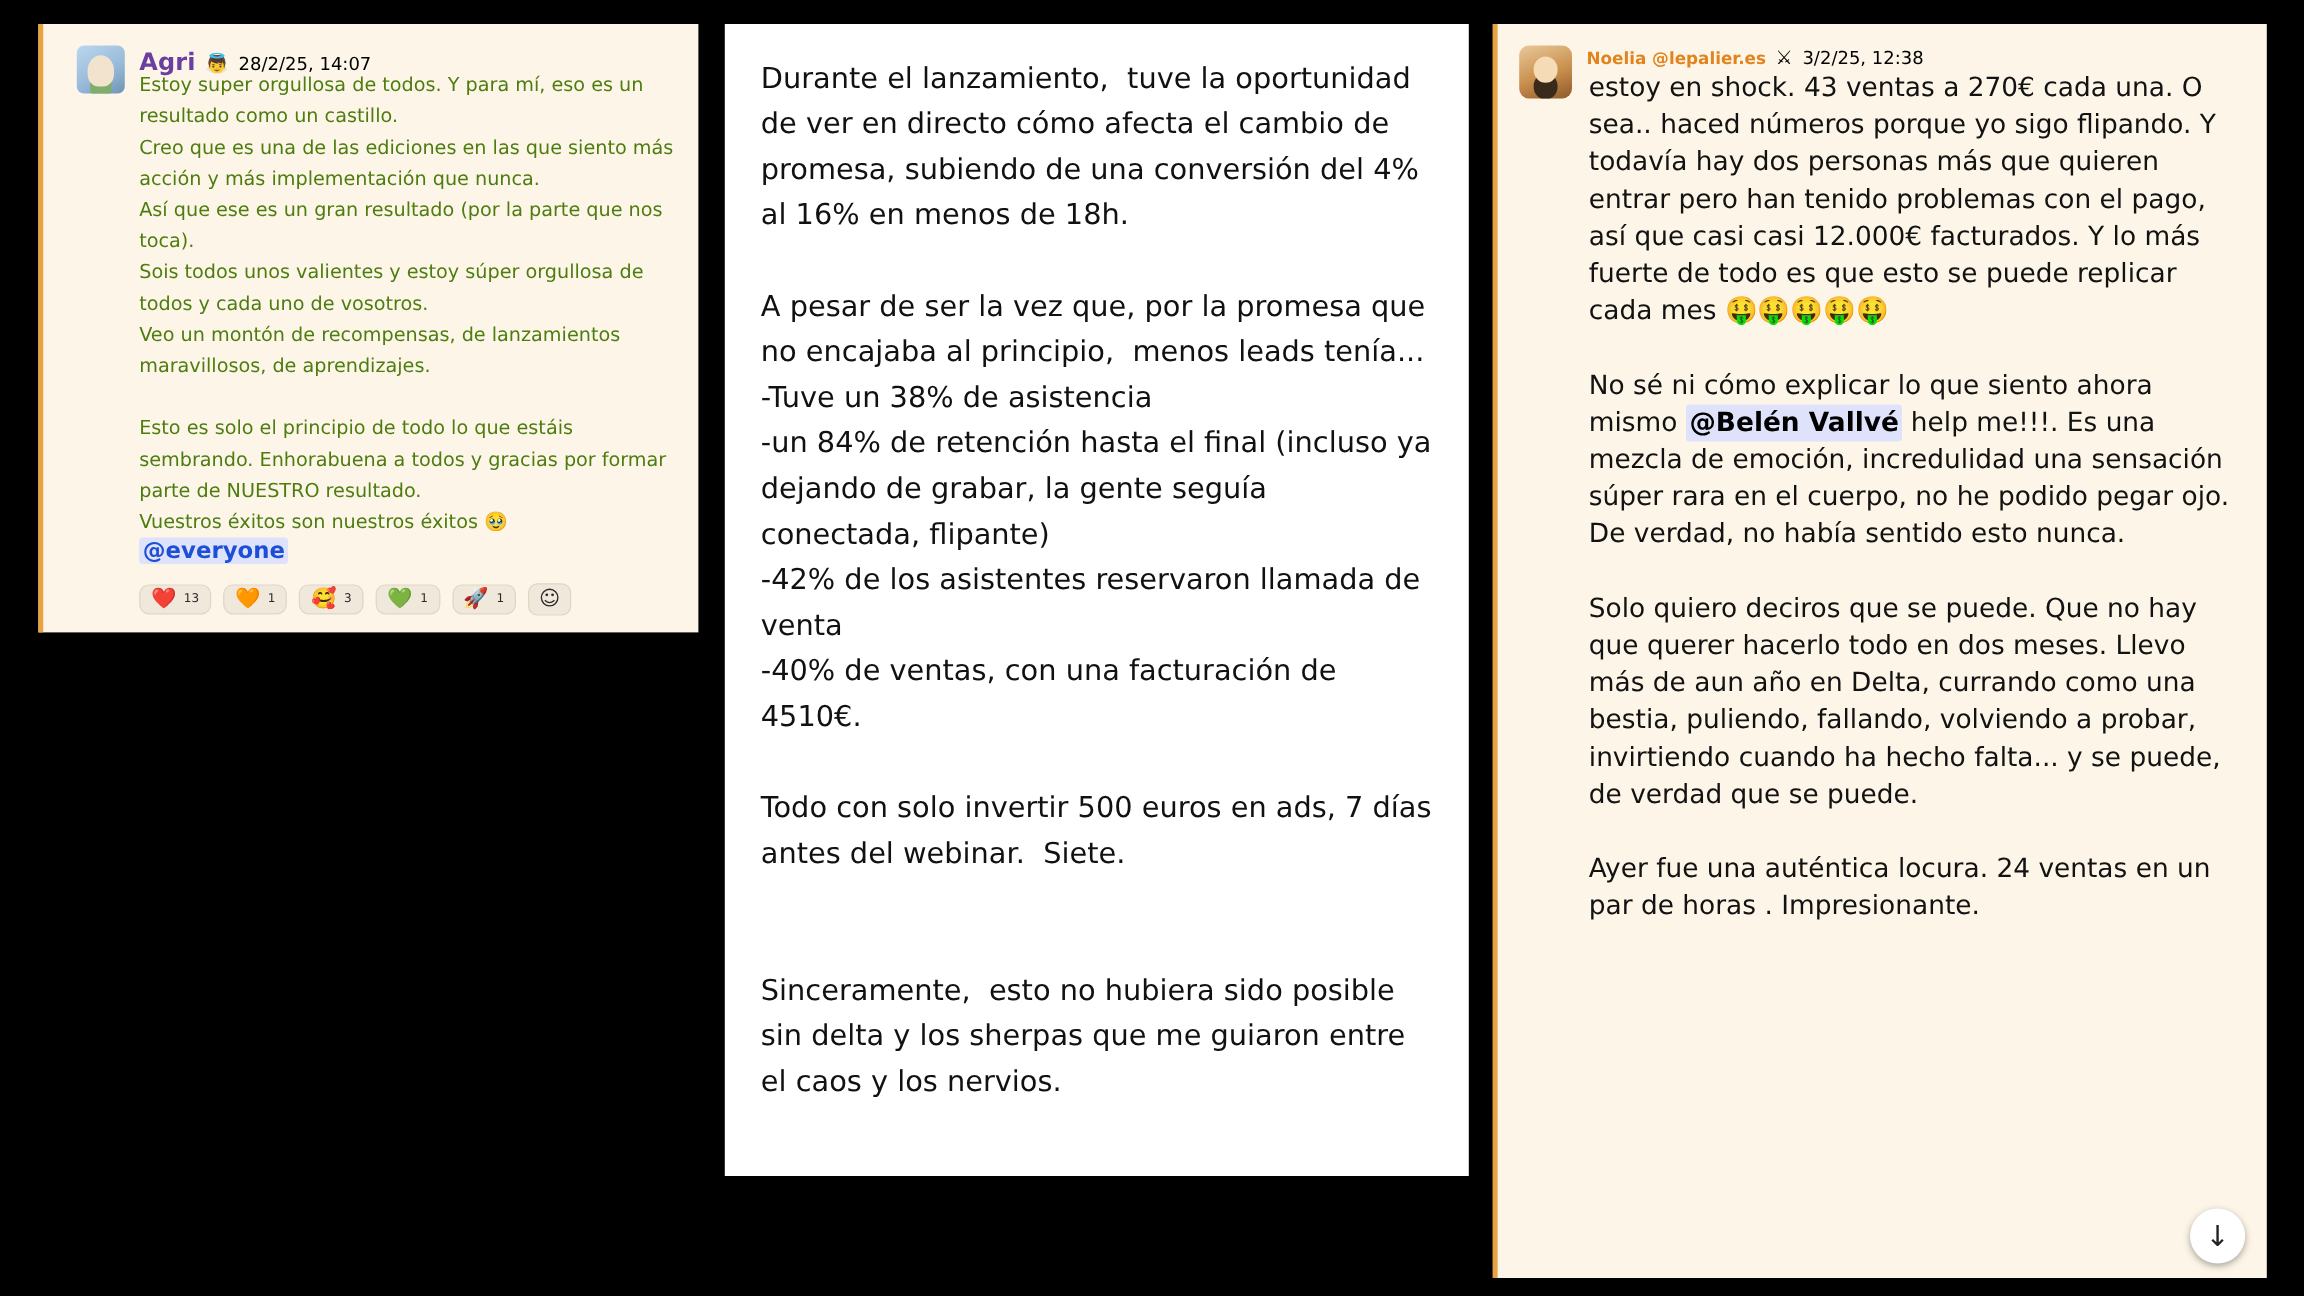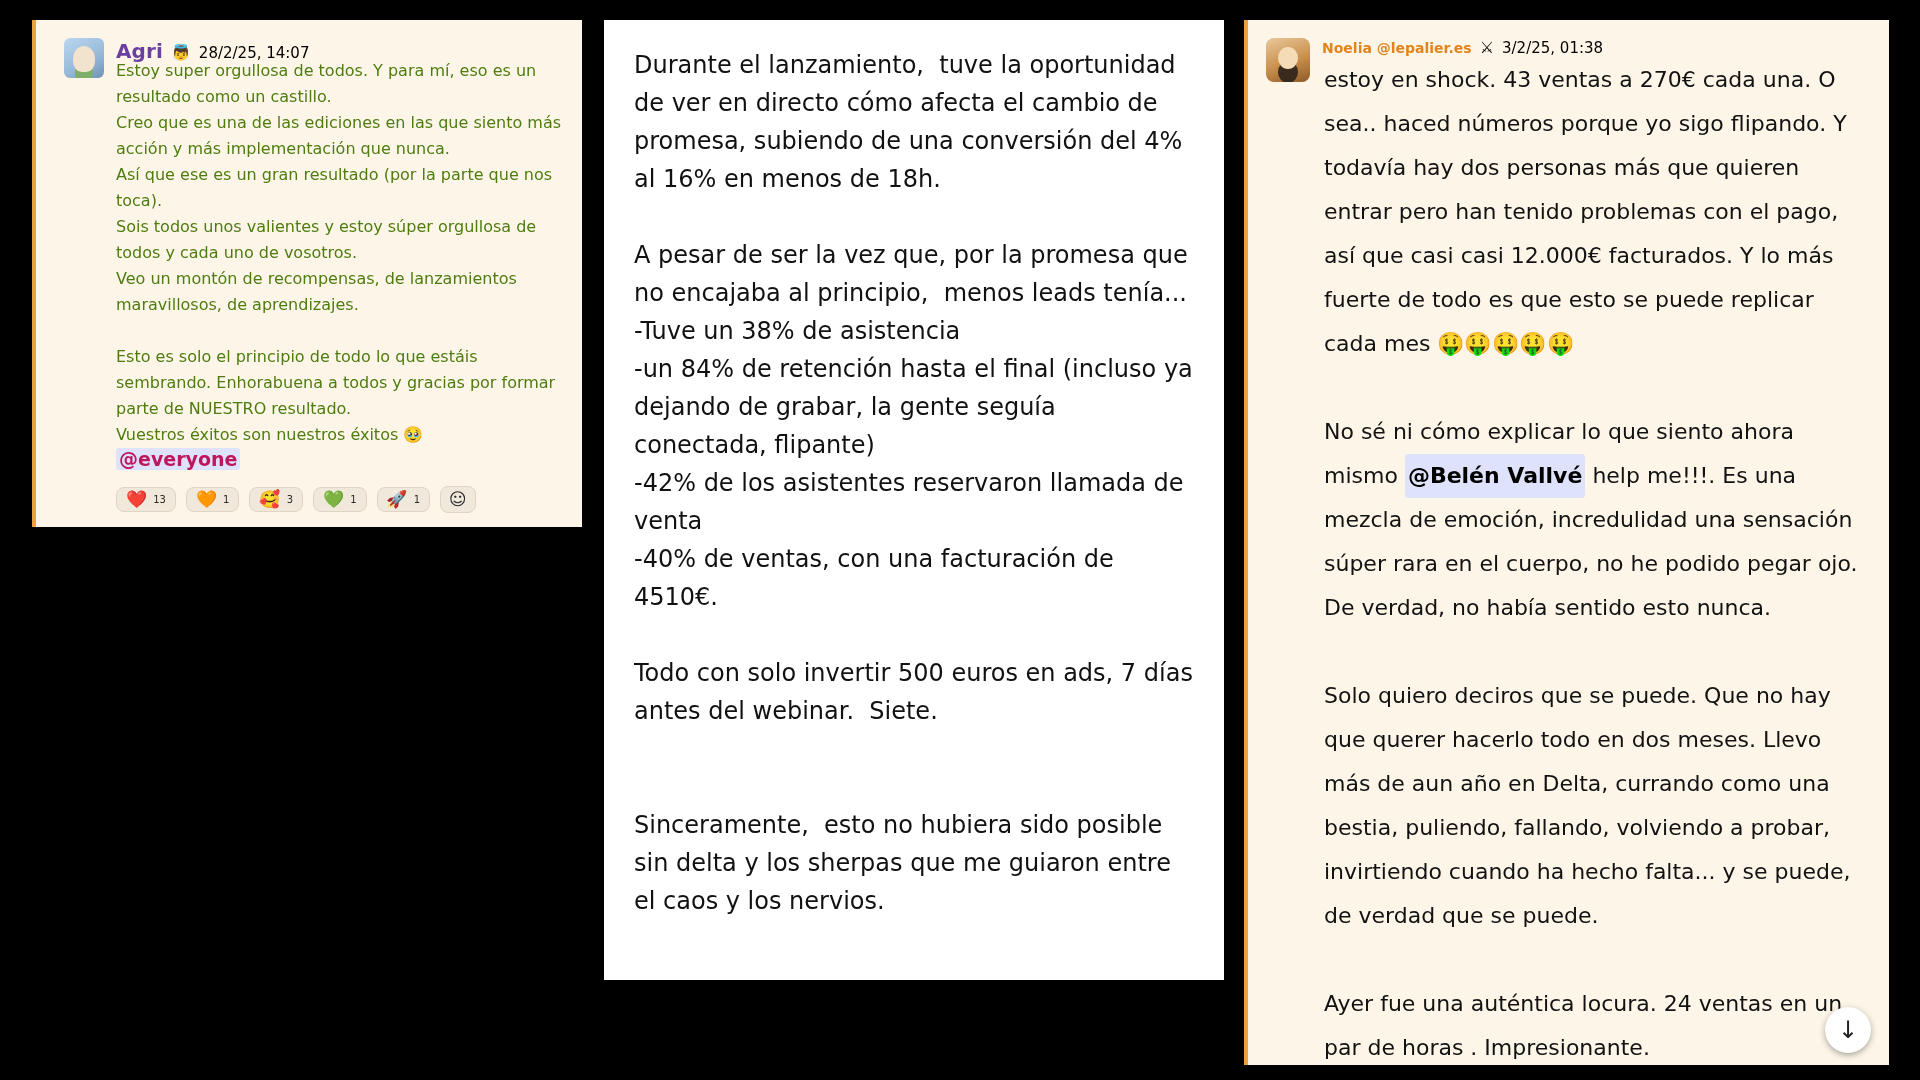--- a/index.html
+++ b/index.html
@@ -73,21 +73,21 @@
   .body-text {
     font-size: 16px;
     line-height: 26px;
     color: #4d7c0f;
     margin-top: 2px;
     white-space: pre-wrap;
   }
   .msg-body-wrap { margin-left: 52px; margin-top: -22px; }
   .mention {
     display: inline-block;
-    color: #be185d;
+    color: #1d4ed8;
     background: #dfe2fb;
     border-radius: 3px;
     padding: 0 3px;
     font-weight: bold;
     font-size: 19px;
   }
   .reactions {
     display: flex;
     gap: 10px;
     margin-top: 16px;
@@ -157,21 +157,21 @@
     background:#f6dcb6;
     box-shadow: 0 14px 0 0 #3a2a1b;
   }
   .author3 {
     font-size: 14px;
     font-weight: bold;
     color: #e2841e;
   }
   .panel3 .body-text {
     font-size: 22px;
-    line-height: 44px;
+    line-height: 31px;
     color: #121212;
   }
   .panel3 .msg-body-wrap { margin-left: 58px; margin-top: -26px; }
   .mention-blue {
     display: inline-block;
     color: #000000;
     background: #dfe2fb;
     border-radius: 3px;
     padding: 0 3px;
     font-weight: bold;
@@ -258,21 +258,21 @@
 
 Sinceramente,  esto no hubiera sido posible sin delta y los sherpas que me guiaron entre el caos y los nervios.</div>
   </div>
 
   <div class="panel3">
     <div class="msg-head">
       <div class="avatar3"></div>
       <div class="head-line">
         <span class="author3">Noelia @lepalier.es</span>
         <span class="badge-ico">⚔</span>
-        <span class="timestamp">3/2/25, 01:38</span>
+        <span class="timestamp">3/2/25, 12:38</span>
       </div>
     </div>
     <div class="msg-body-wrap">
       <div class="body-text"><span>estoy en shock. 43 ventas a 270€ cada una. O sea.. haced números porque yo sigo flipando. Y todavía hay dos personas más que quieren entrar pero han tenido problemas con el pago, así que casi casi 12.000€ facturados. Y lo más fuerte de todo es que esto se puede replicar cada mes 🤑🤑🤑🤑🤑
 
 No sé ni cómo explicar lo que siento ahora mismo </span><span class="mention-blue">@Belén Vallvé</span><span> help me!!!. Es una mezcla de emoción, incredulidad una sensación súper rara en el cuerpo, no he podido pegar ojo. De verdad, no había sentido esto nunca.
 
 Solo quiero deciros que se puede. Que no hay que querer hacerlo todo en dos meses. Llevo más de aun año en Delta, currando como una bestia, puliendo, fallando, volviendo a probar, invirtiendo cuando ha hecho falta... y se puede, de verdad que se puede.
 
 Ayer fue una auténtica locura. 24 ventas en un par de horas . Impresionante.</span></div>

